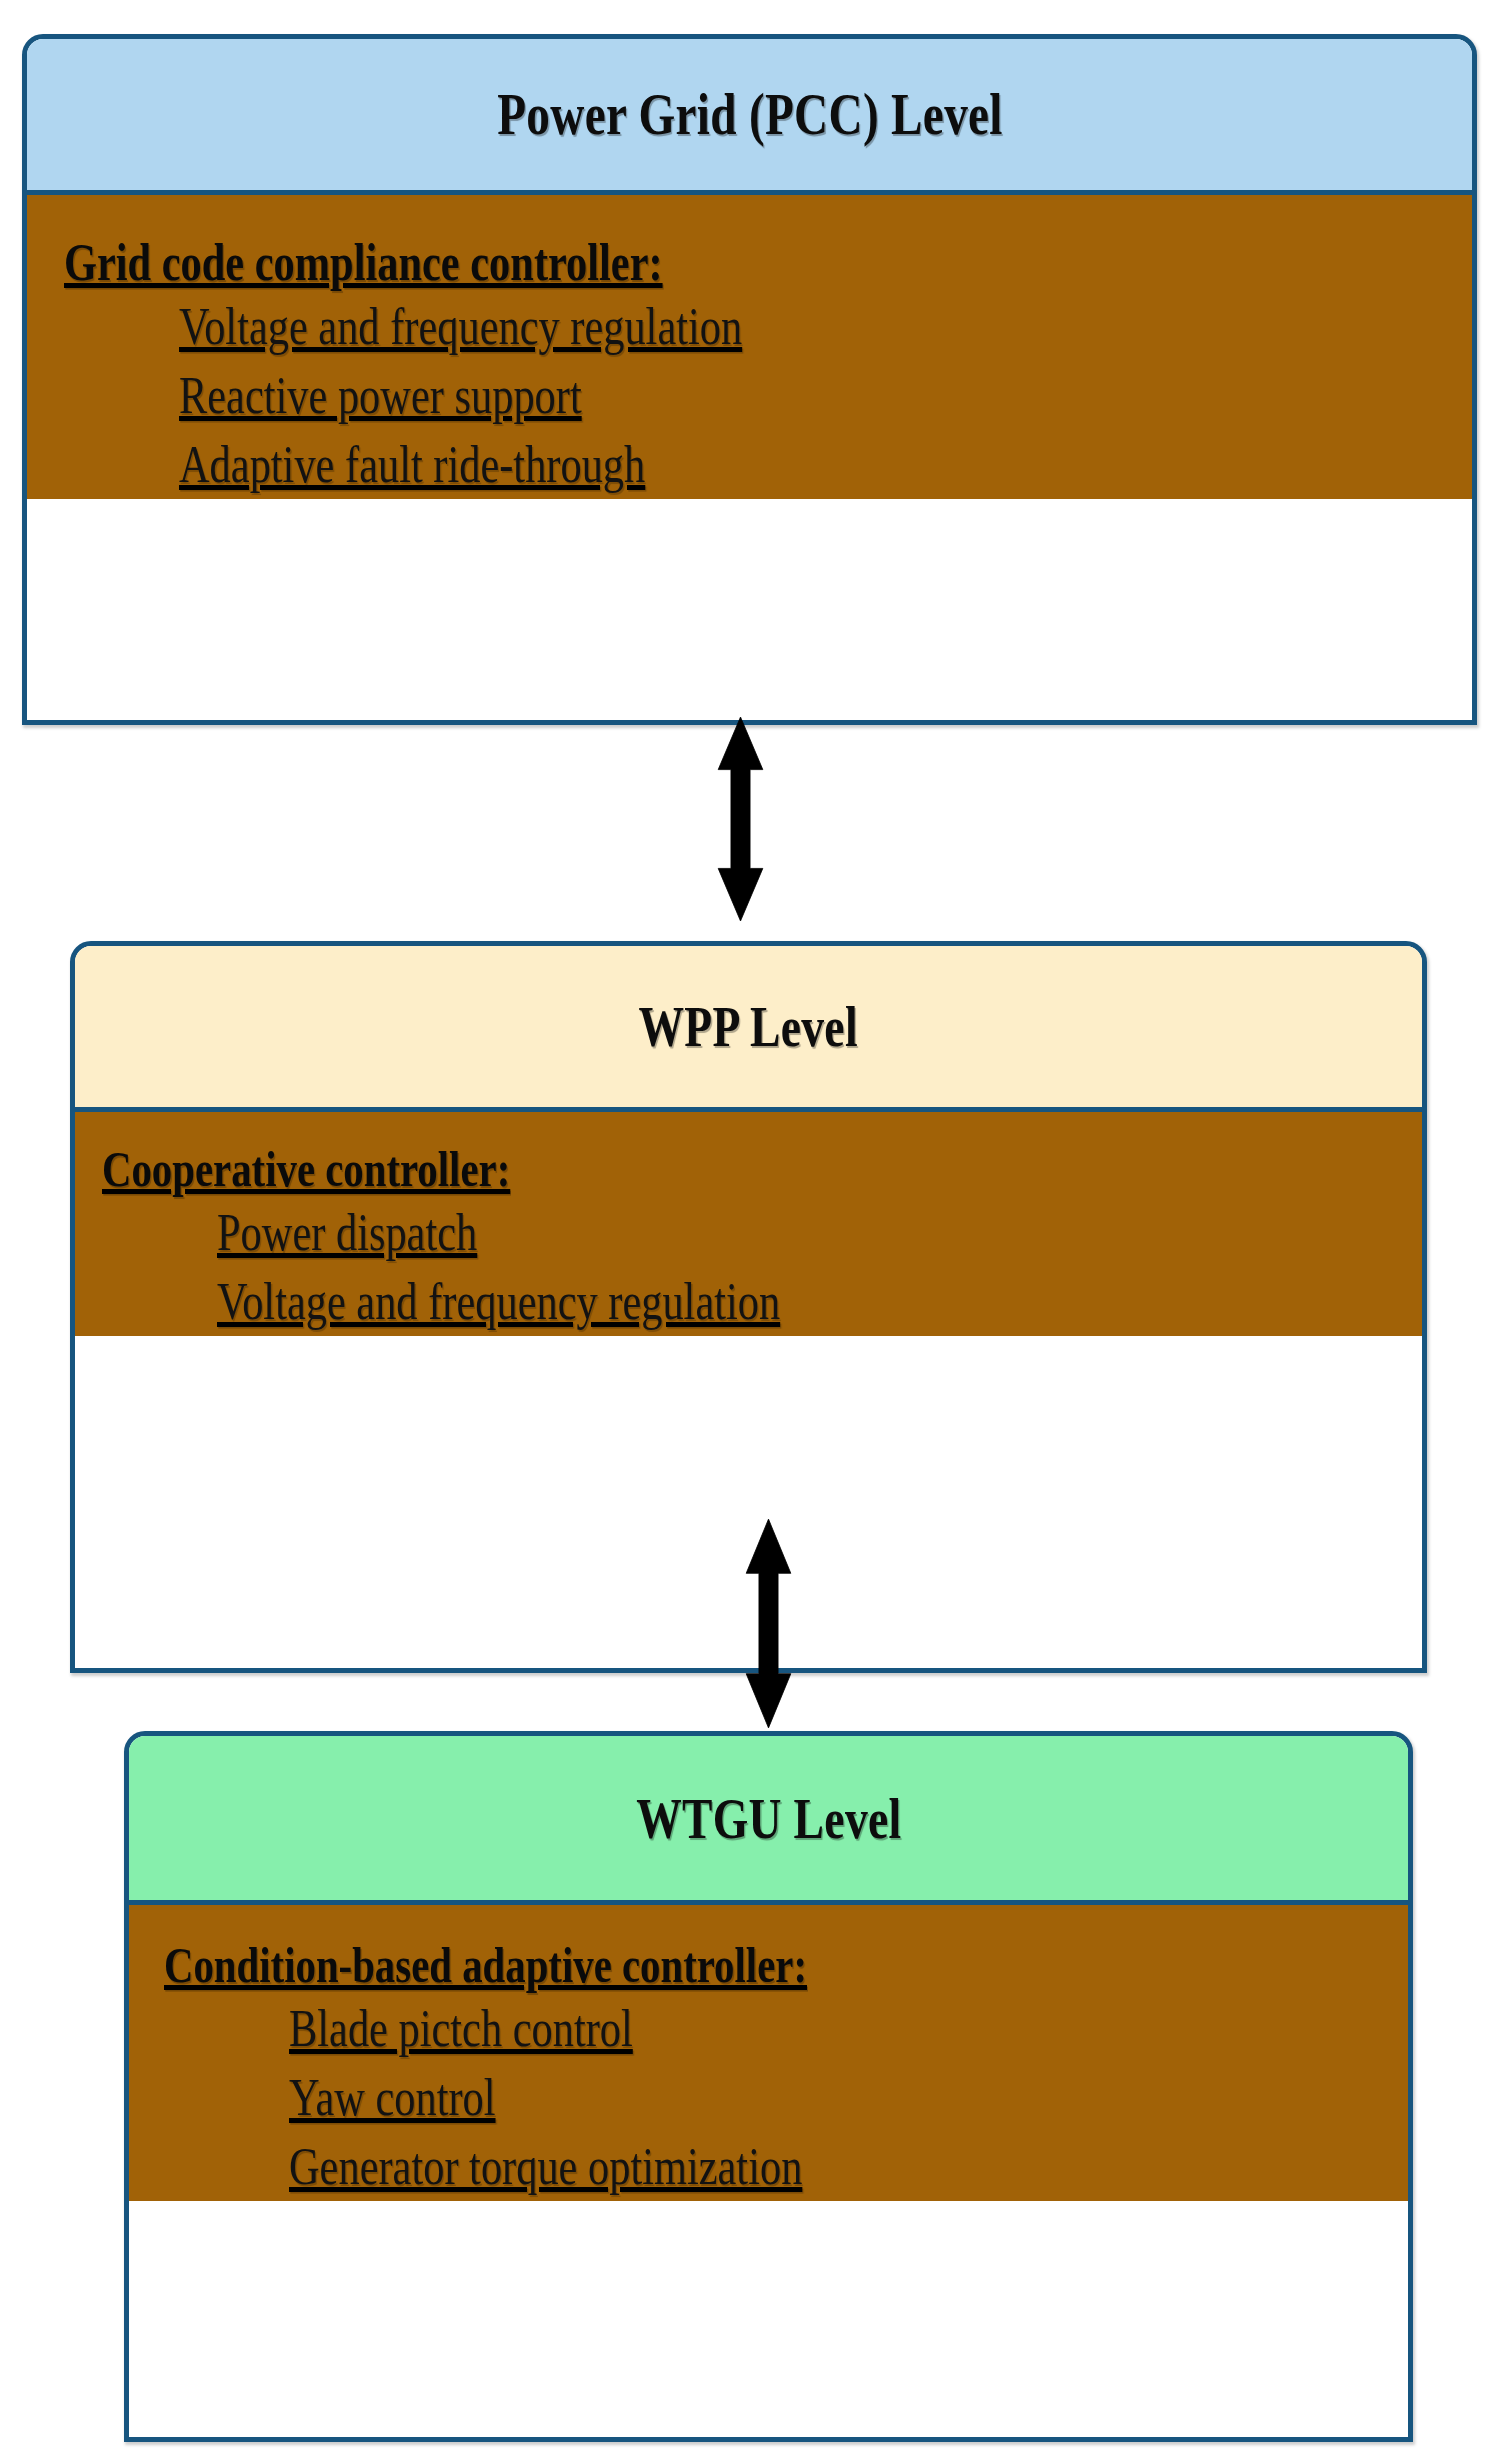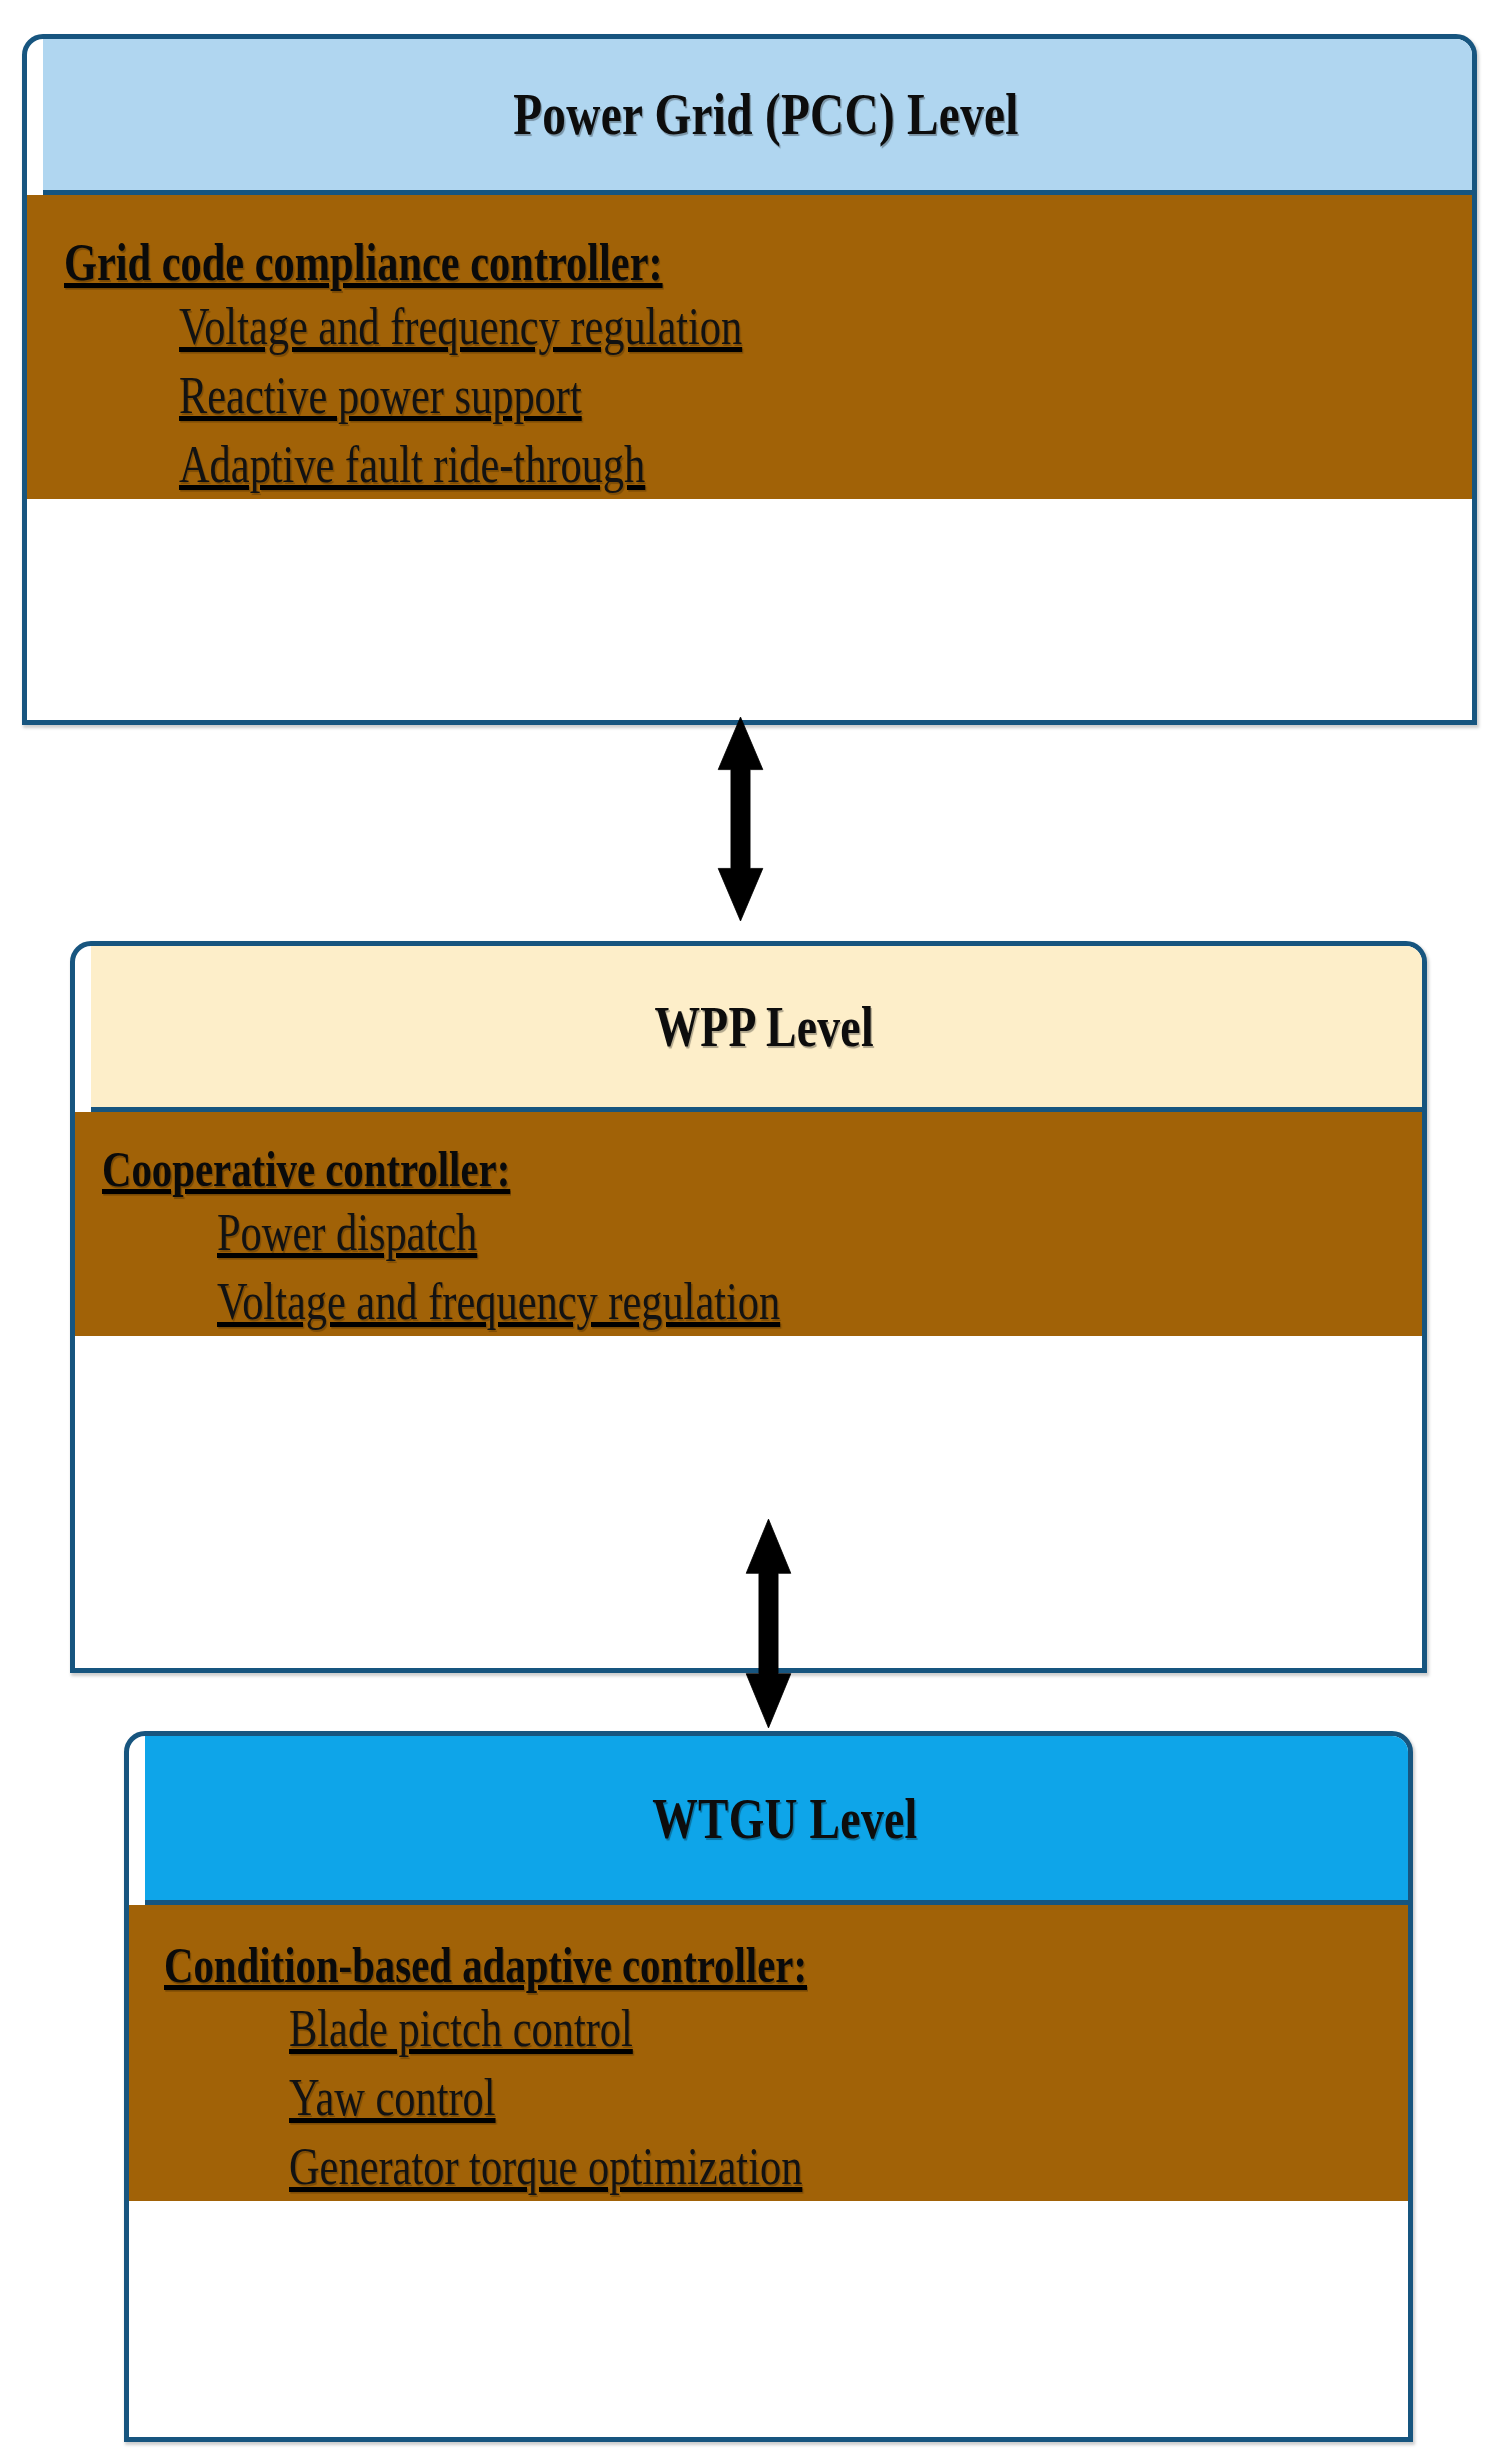--- a/index.html
+++ b/index.html
@@ -32,21 +32,20 @@
   }
 
   .level-header {
     box-sizing: border-box;
     width: 100%;
     border-bottom: 5.6px solid #17557f;
     display: flex;
     align-items: center;
     justify-content: center;
     text-align: center;
-    margin-left: 16px;
   }
 
   .level-title {
     font-weight: bold;
     color: #0d0d0d;
     letter-spacing: 0.4px;
     transform: scaleX(0.80);
     transform-origin: center center;
     white-space: nowrap;
     text-shadow: 1.6px 1.6px 0.8px rgba(0,0,0,0.30);
@@ -126,21 +125,21 @@
 
   
   #block-wtgu {
     left: 124px;
     top: 1731px;
     width: 1289px;
     height: 711px;
   }
   #block-wtgu .level-header {
     height: 169px;
-    background: #0ea5e9;
+    background: #86efac;
   }
   #block-wtgu .level-title { font-size: 57px; }
   #block-wtgu .level-body { padding: 32px 0 0 0; }
   #block-wtgu .body-heading {
     font-size: 51px;
     margin-left: 35px;
     line-height: 1.12;
   }
   #block-wtgu .body-item {
     font-size: 53px;

